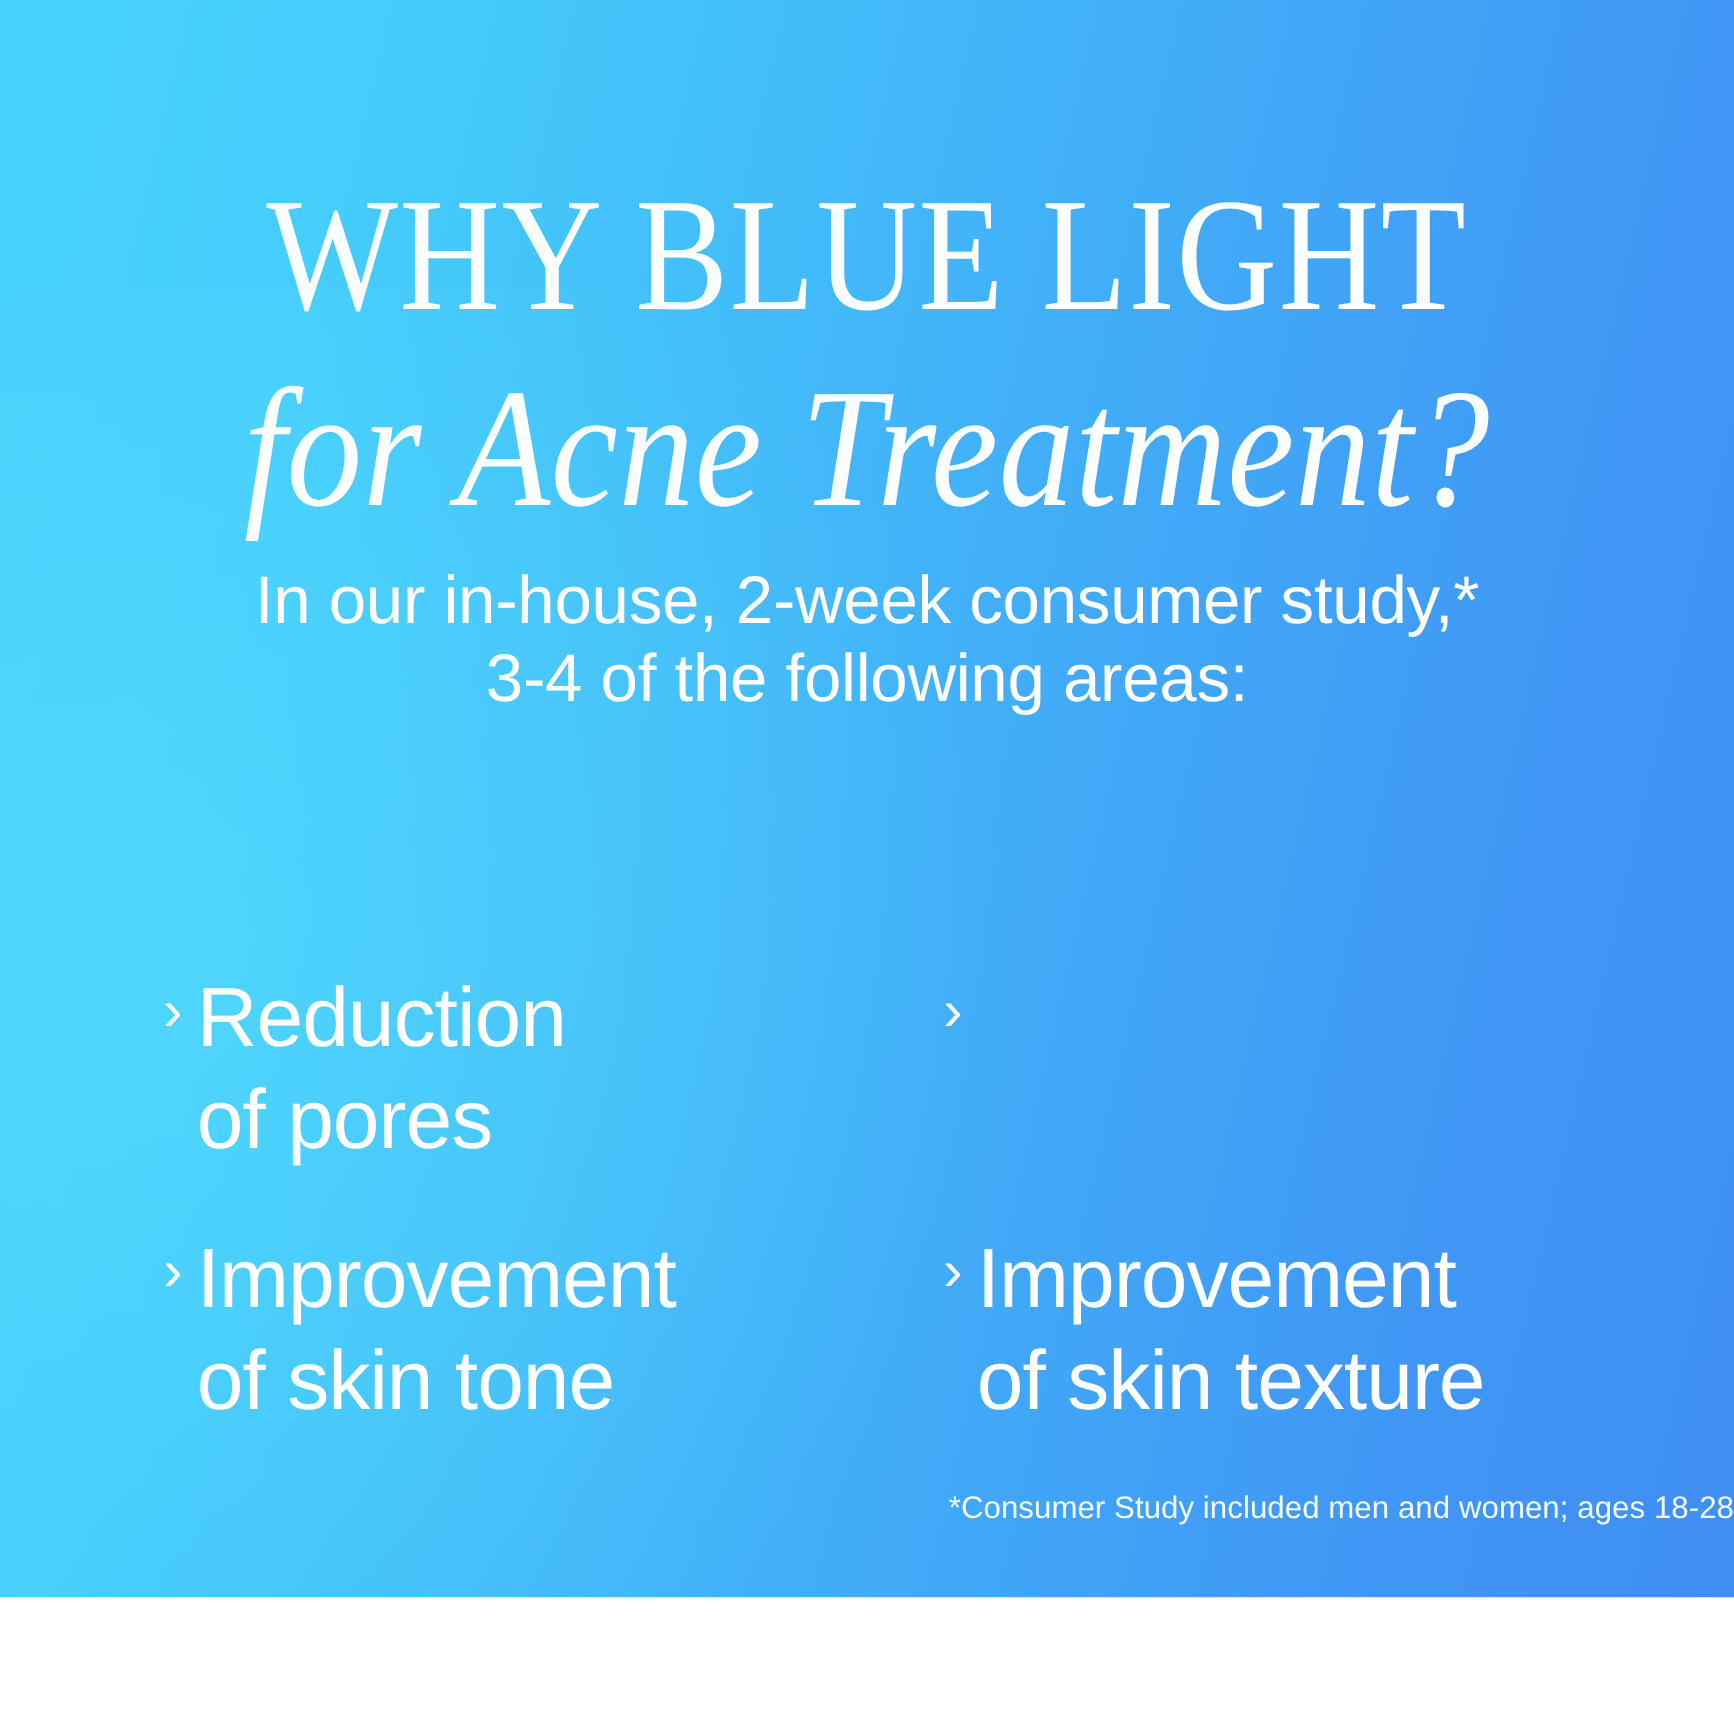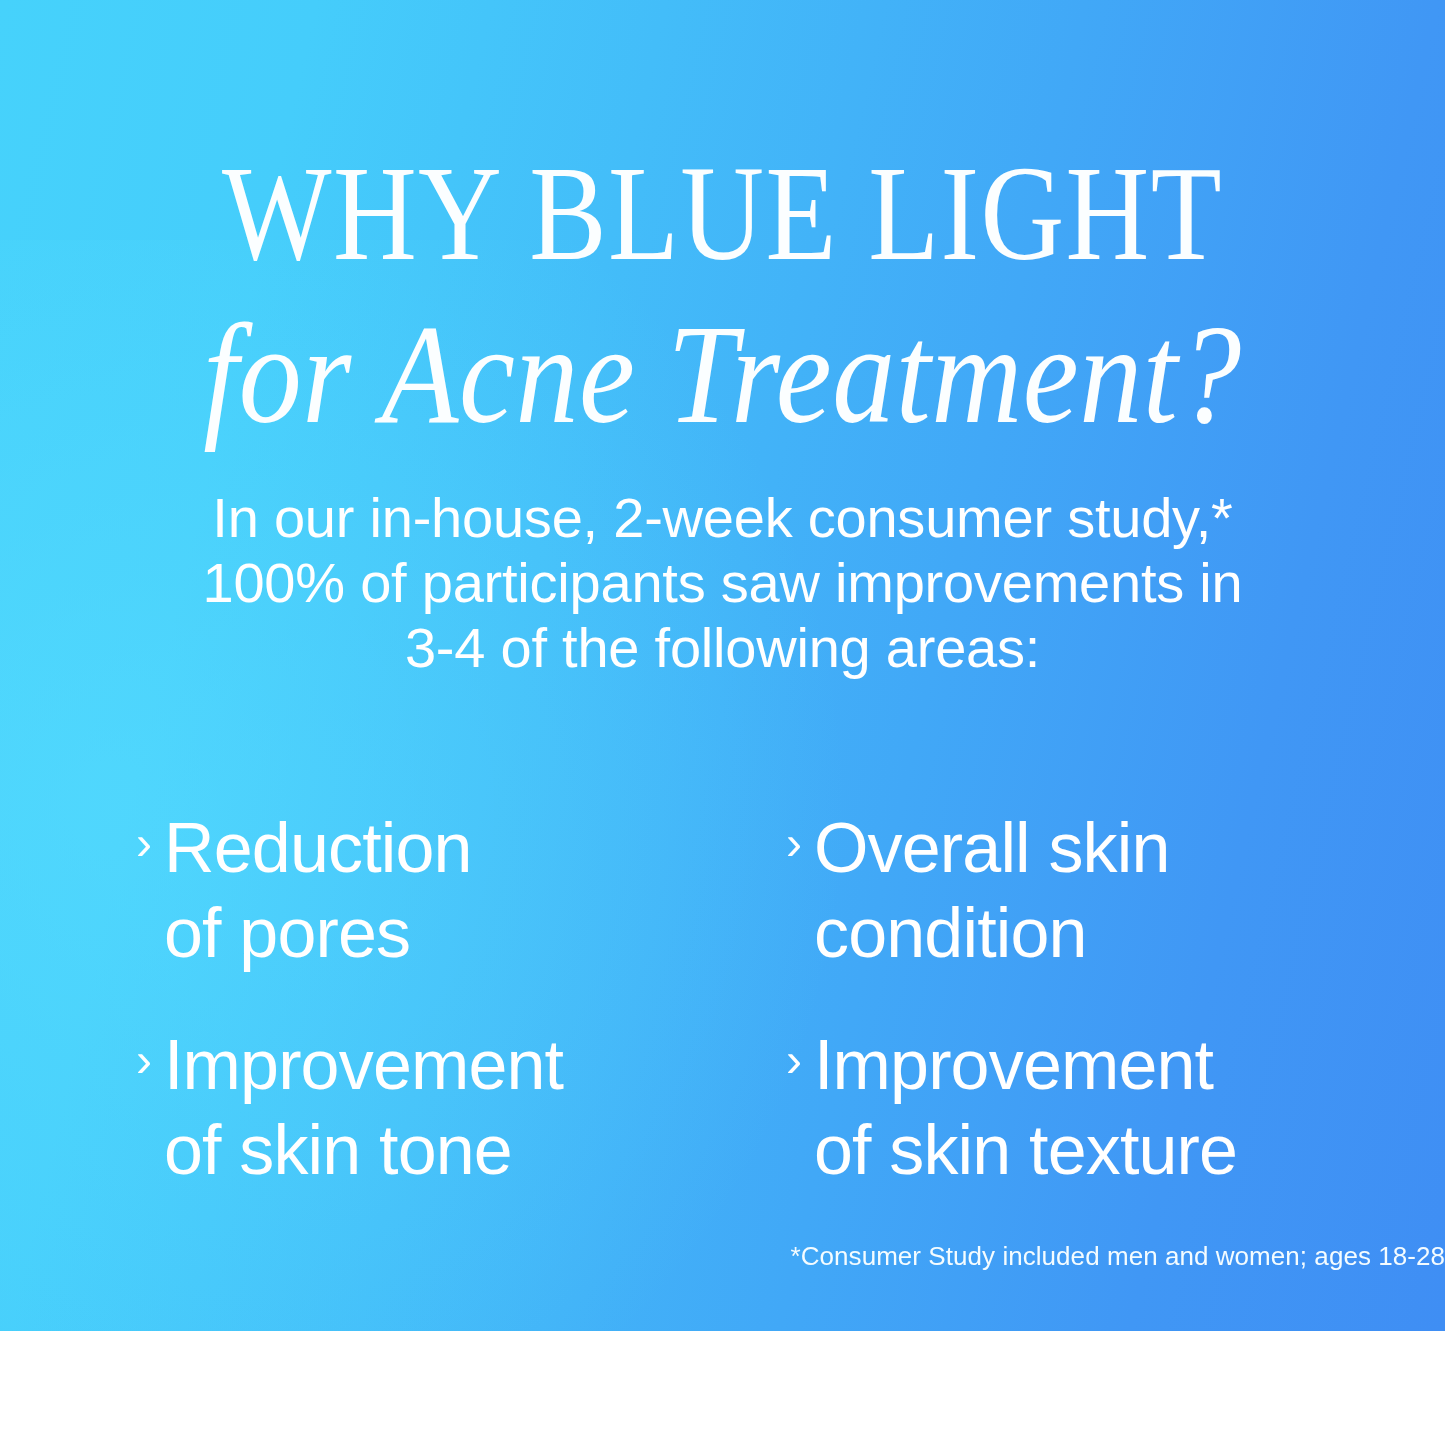--- a/index.html
+++ b/index.html
@@ -86,21 +86,21 @@
     transform: scaleY(1.12);
     transform-origin: center top;
     white-space: nowrap;
   }
 
   
   .intro {
     position: absolute;
     left: 50%;
     transform: translateX(-50%);
-    top: 486px;
+    top: 468px;
     width: 1120px;
     text-align: center;
     color: #ffffff;
     font-size: 56px;
     line-height: 1.16;
     font-weight: 400;
     letter-spacing: -0.004em;
   }
 
   .intro-line {
@@ -164,36 +164,33 @@
 
 <div class="poster">
 
   <div class="headline">
     <span class="headline-line1">WHY BLUE LIGHT</span>
     <span class="headline-line2">for Acne Treatment?</span>
   </div>
 
   <div class="intro">
     <span class="intro-line">In our in-house, 2-week consumer study,*</span>
-    <span class="intro-line">100% of participants saw improvements in</span>
     <span class="intro-line">3-4 of the following areas:</span>
   </div>
 
   <div class="benefits">
 
     <div class="benefit">
       <span class="benefit-marker">›</span>
       <span class="benefit-text">Reduction
 of pores</span>
     </div>
 
     <div class="benefit">
       <span class="benefit-marker">›</span>
-      <span class="benefit-text">Overall skin
-condition</span>
     </div>
 
     <div class="benefit">
       <span class="benefit-marker">›</span>
       <span class="benefit-text">Improvement
 of skin tone</span>
     </div>
 
     <div class="benefit">
       <span class="benefit-marker">›</span>

